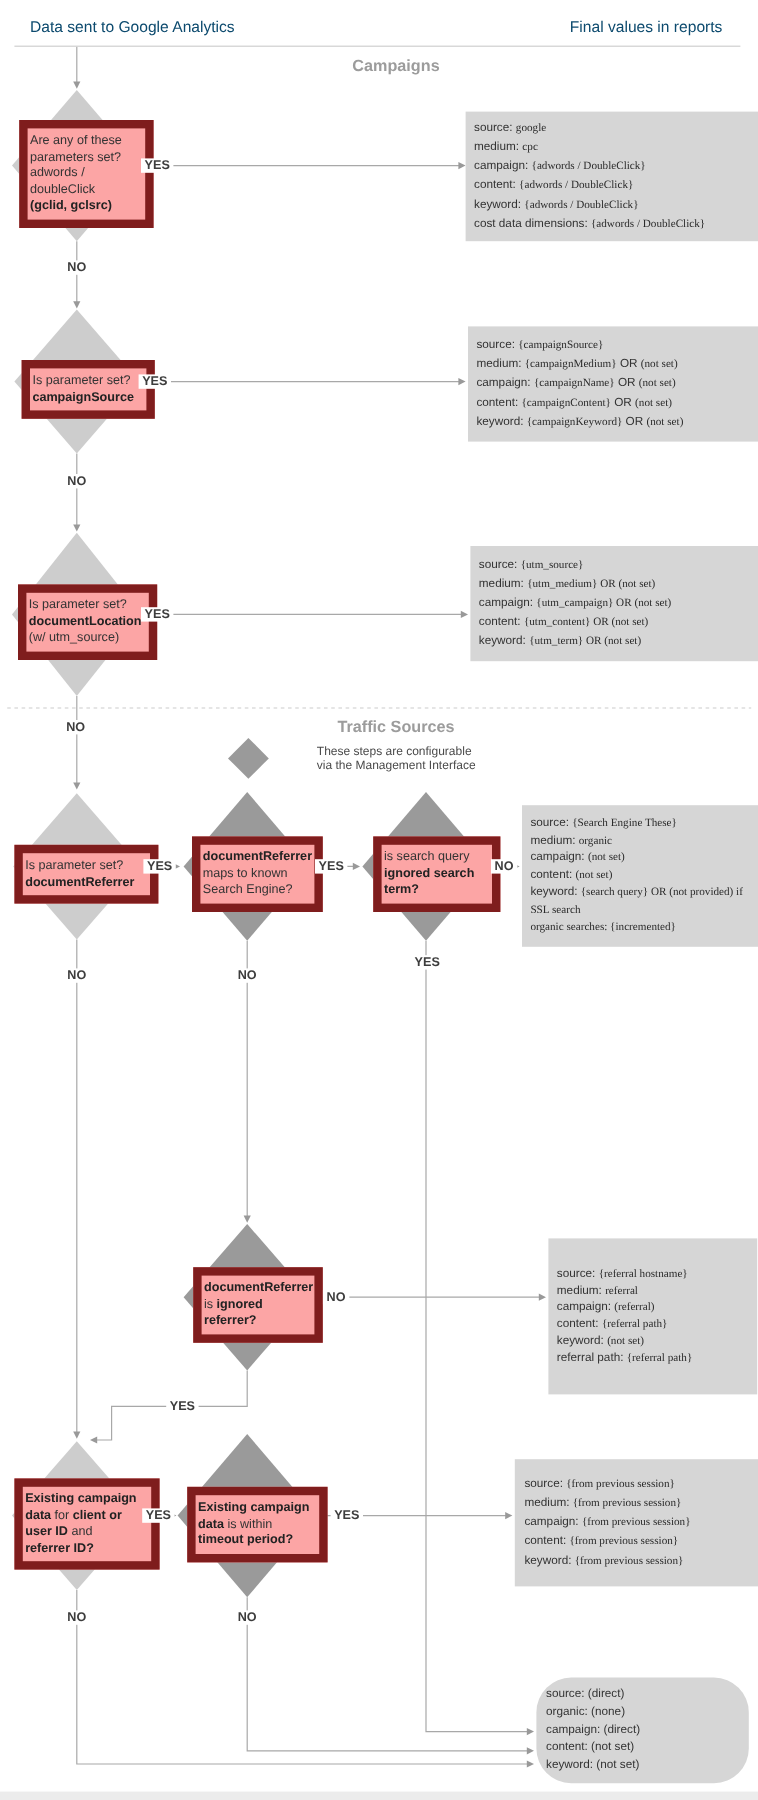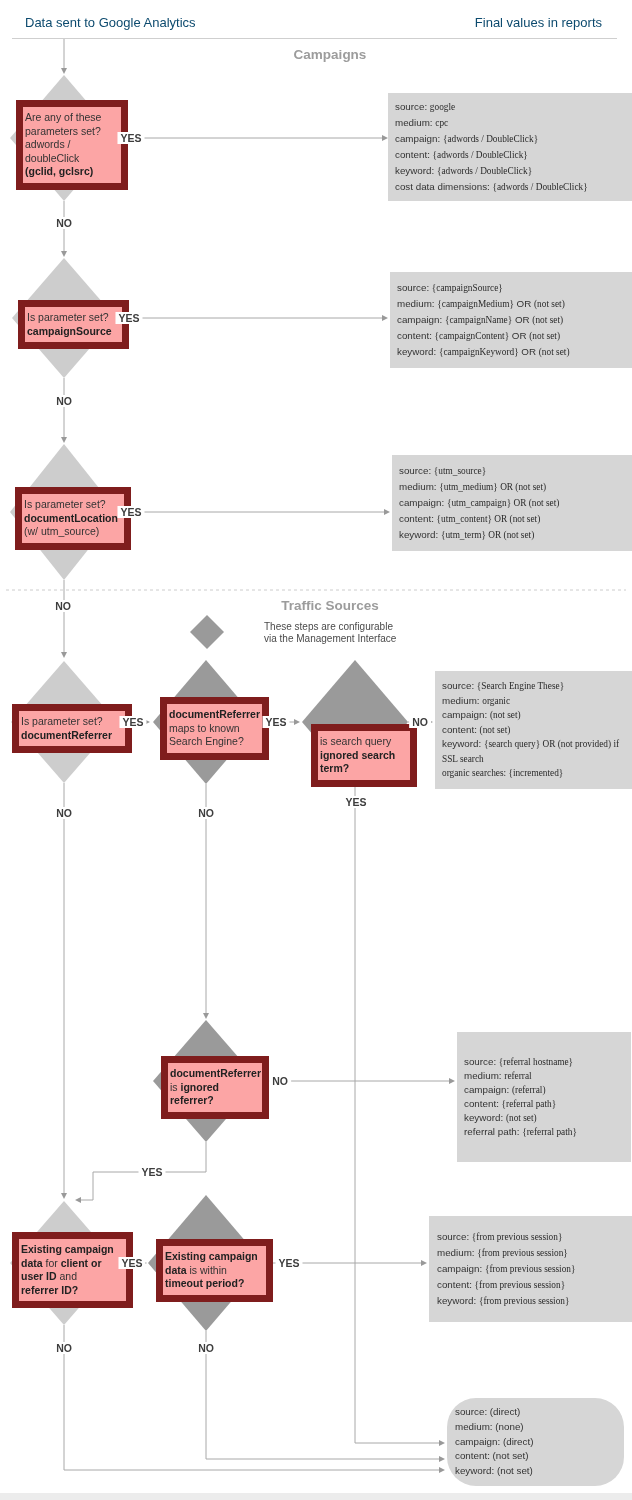--- a/index.html
+++ b/index.html
@@ -123,21 +123,21 @@
     </div>
   <div class="dlabel" style="left:12px;top:704px;width:102px;">
       <div><span>Is parameter set?</span></div>
       <div><span class="b">documentReferrer</span></div>
     </div>
   <div class="dlabel" style="left:160px;top:697px;width:91px;">
       <div><span class="b">documentReferrer</span></div>
       <div><span>maps to known</span></div>
       <div><span>Search Engine?</span></div>
     </div>
-  <div class="dlabel" style="left:311px;top:724px;width:88px;">
+  <div class="dlabel" style="left:311px;top:697px;width:88px;">
       <div><span>is search query</span></div>
       <div><span class="b">ignored search</span></div>
       <div><span class="b">term?</span></div>
     </div>
   <div class="dlabel" style="left:161px;top:1056px;width:90px;">
       <div><span class="b">documentReferrer</span></div>
       <div><span>is </span><span class="b">ignored</span></div>
       <div><span class="b">referrer?</span></div>
     </div>
   <div class="dlabel" style="left:12px;top:1232px;width:103px;">
@@ -192,21 +192,21 @@
     </div>
   <div class="vbox b6" style="left:429px;top:1216px;width:191px;">
       <div><span>source: </span><span class="m">{from previous session}</span></div>
       <div><span>medium: </span><span class="m">{from previous session}</span></div>
       <div><span>campaign: </span><span class="m">{from previous session}</span></div>
       <div><span>content: </span><span class="m">{from previous session}</span></div>
       <div><span>keyword: </span><span class="m">{from previous session}</span></div>
     </div>
   <div class="vbox b7" style="left:447px;top:1398px;width:161px;">
       <div><span>source: (direct)</span></div>
-      <div><span>medium: (none)</span></div>
+      <div><span>organic: (none)</span></div>
       <div><span>campaign: (direct)</span></div>
       <div><span>content: (not set)</span></div>
       <div><span>keyword: (not set)</span></div>
     </div>
 
   <span class="elbl" style="left:131px;top:138px;">YES</span>
   <span class="elbl" style="left:64px;top:223px;">NO</span>
   <span class="elbl" style="left:129px;top:318px;">YES</span>
   <span class="elbl" style="left:64px;top:401px;">NO</span>
   <span class="elbl" style="left:131px;top:512px;">YES</span>

